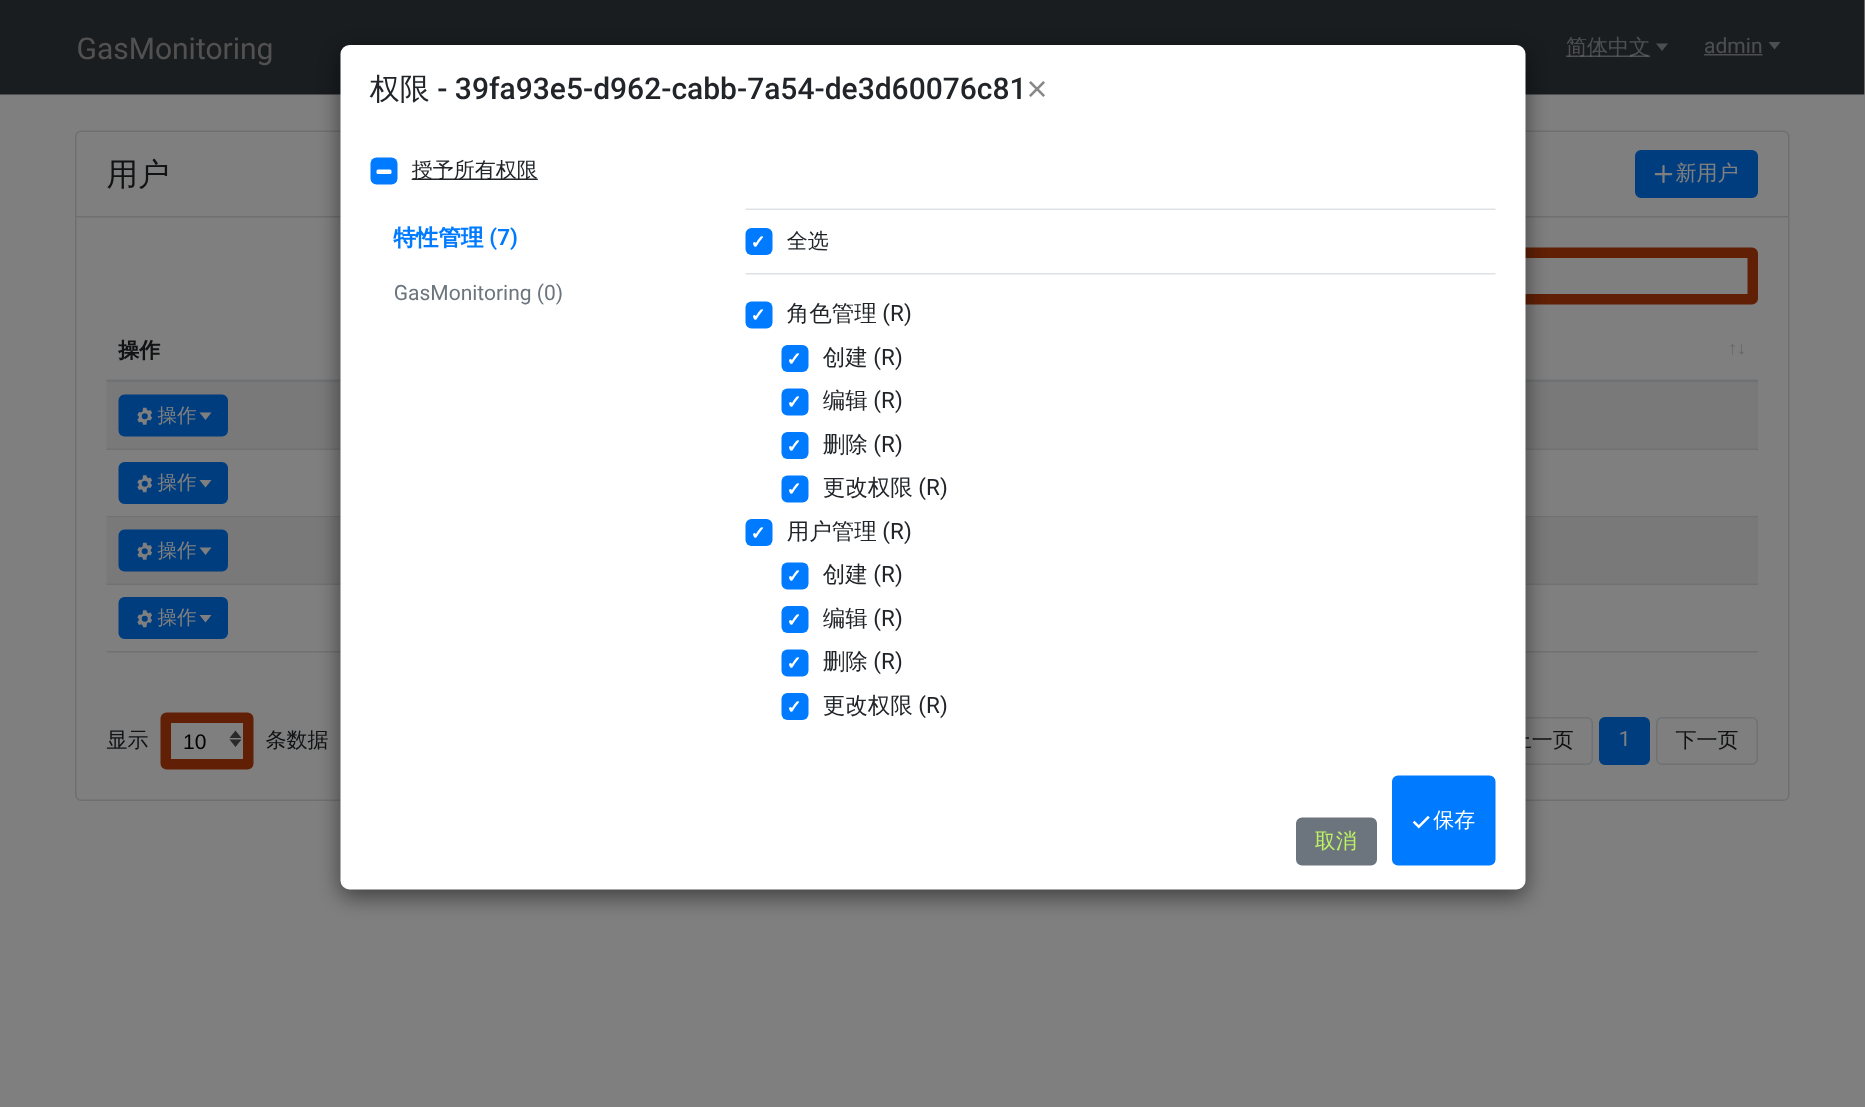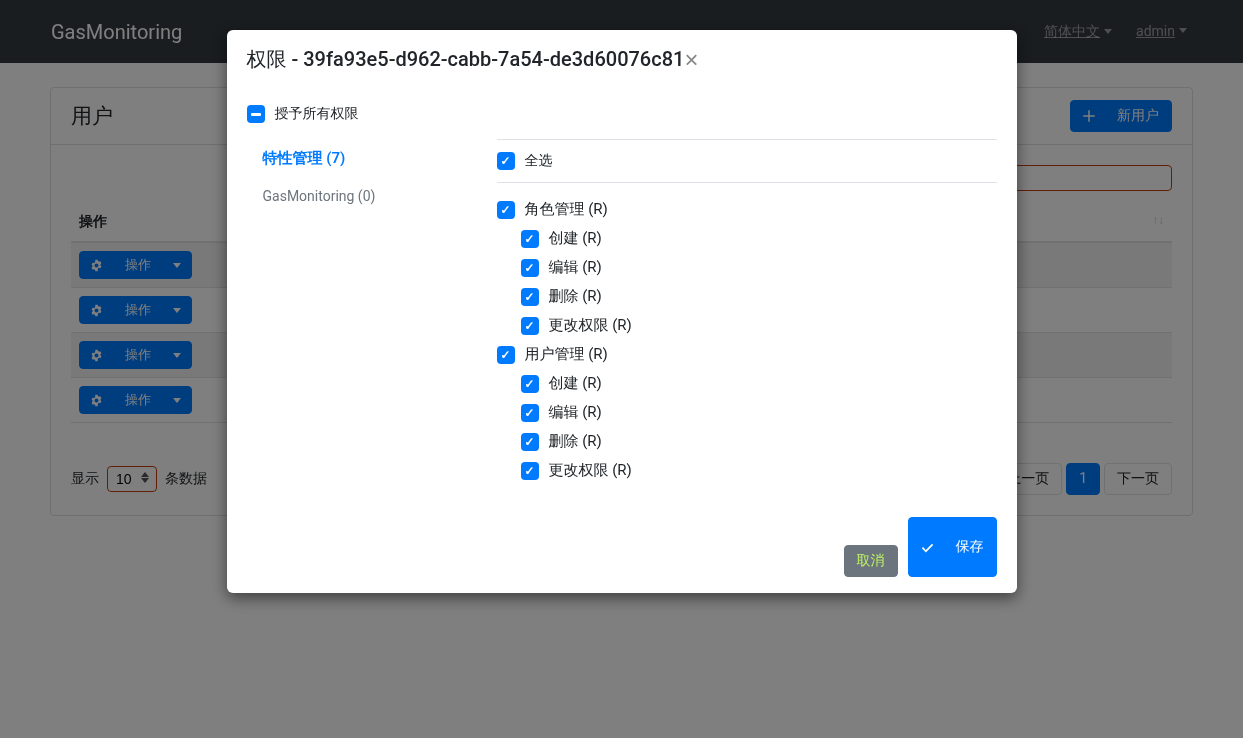--- a/index.html
+++ b/index.html
@@ -1,50 +1,50 @@
 <!DOCTYPE html>
 <html><head>
   <meta charset="utf-8">
   <style>
     * { box-sizing: border-box; margin: 0; padding: 0; }
     body { font-family: -apple-system, BlinkMacSystemFont, "Segoe UI", Roboto, "Helvetica Neue", Arial, sans-serif; font-size: 14px; color: #212529; background: #fff; }
     
     .navbar { background: #343a40; height: 63px; display: flex; align-items: center; padding: 0 16px; color: rgba(255,255,255,0.5); }
-    .navbar-brand { color: #ffffff; font-size: 20px; padding-left: 35px; }
+    .navbar-brand { color: #a3a3a3; font-size: 20px; padding-left: 35px; }
     .navbar-right { margin-left: auto; display: flex; gap: 24px; align-items: flex-start; padding-right: 40px; text-decoration: underline; }
     .nav-link { color: rgba(255,255,255,0.5); cursor: pointer; display: flex; align-items: center; gap: 4px; }
     
     .page-container { padding: 24px 50px; }
     .card { border: 1px solid rgba(0,0,0,0.125); border-radius: 4px; }
     .card-header { padding: 12px 20px; display: flex; justify-content: space-between; align-items: center; border-bottom: 1px solid rgba(0,0,0,0.125); }
     .card-title { font-size: 21px; font-weight: 400; }
-    .btn { display: inline-flex; align-items: center; gap: 22px; padding: 6px 12px; border-radius: 4px; border: 1px solid transparent; cursor: pointer; font-size: 14px; }
+    .btn { display: inline-flex; align-items: center; gap: 2px; padding: 6px 12px; border-radius: 4px; border: 1px solid transparent; cursor: pointer; font-size: 14px; }
     .btn-primary { background: #007bff; color: #fff; border-color: #007bff; }
     .btn-secondary { background: #6c757d; color: #bef264; border-color: #6c757d; margin-top: 28px; }
     .btn-sm { padding: 4px 10px; font-size: 13px; }
     .card-body { padding: 20px; }
     
     .table-controls { display: flex; align-items: center; margin-bottom: 12px; }
-    .form-control-sm { padding: 4px 8px; border: 1px solid #c2410c; border-radius: 4px; font-size: 14px; }
+    .form-control-sm { padding: 4px 8px; border: 7px solid #c2410c; border-radius: 4px; font-size: 14px; }
     .table-header-row { display: flex; padding: 10px 8px; border-bottom: 2px solid #dee2e6; font-weight: 600; }
     .col-ops { width: 120px; }
     .table-row { padding: 8px; border-bottom: 1px solid #dee2e6; }
     .table-row.striped { background: #f2f2f2; }
     .table-footer { display: flex; justify-content: space-between; align-items: center; margin-top: 40px; }
     .pagination { display: flex; gap: 4px; margin-left: auto; }
     .page-btn { padding: 6px 12px; border: 1px solid #dee2e6; border-radius: 4px; cursor: pointer; background: #fff; }
     .page-btn.active { background: #007bff; color: #fff; border-color: #007bff; }
     
     .modal-backdrop { position: fixed; inset: 0; background: rgba(0,0,0,0.5); z-index: 10; }
     .modal { position: fixed; top: 30px; left: 50%; transform: translateX(-50%); width: 790px; background: #fff; border-radius: 6px; z-index: 20; box-shadow: 0 5px 15px rgba(0,0,0,0.5); }
     .modal-header { padding: 16px 20px; display: flex; align-items: center; }
     .modal-title { font-size: 20px; font-weight: 500; }
     .close { font-size: 24px; color: #888; cursor: pointer; background: none; border: none; line-height: 1; }
     .modal-body { padding: 16px 20px; display: flex; flex-direction: column; }
-    .grant-all { display: flex; align-items: center; gap: 10px; margin-bottom: 16px; }
+    .grant-all { display: flex; align-items: center; gap: 10px; margin-bottom: 16px; text-decoration: underline; }
     .modal-columns { display: flex; gap: 20px; }
     .sidebar-perm { width: 230px; }
     .nav-pill { display: block; padding: 10px 16px; border-radius: 4px; color: #007bff; cursor: pointer; font-weight: 600; font-size: 15px; }
     .nav-pill.active { background: #007bff; color: #fff; }
     .nav-pill.muted { color: #6c757d; font-weight: 400; font-size: 14px; }
     .perm-content { flex: 1; }
     .perm-title { font-size: 24px; font-weight: 400; margin-bottom: 18px; }
     .divider { border: none; border-top: 1px solid #dee2e6; margin: 0 0 12px 0; }
     .select-all { display: flex; align-items: center; gap: 10px; margin-bottom: 12px; }
     .perm-item { display: flex; align-items: center; gap: 10px; padding: 5px 0; font-size: 15px; }

